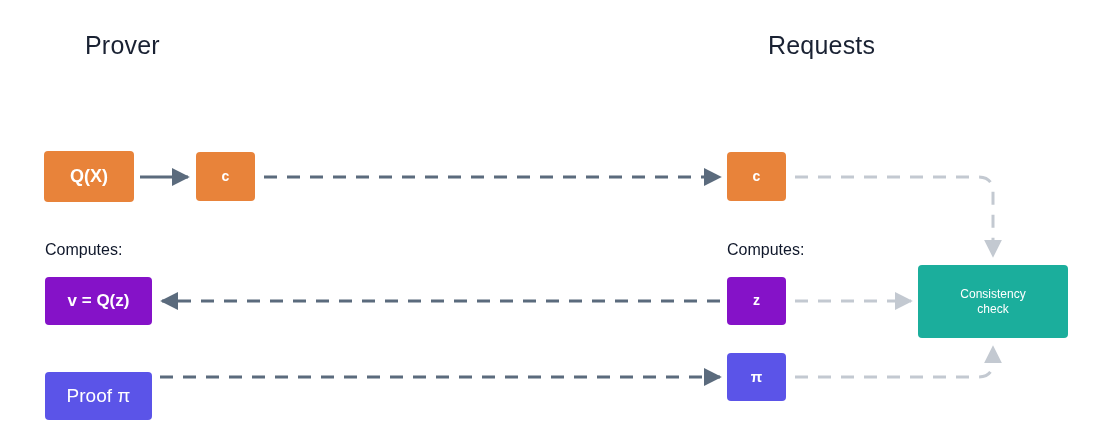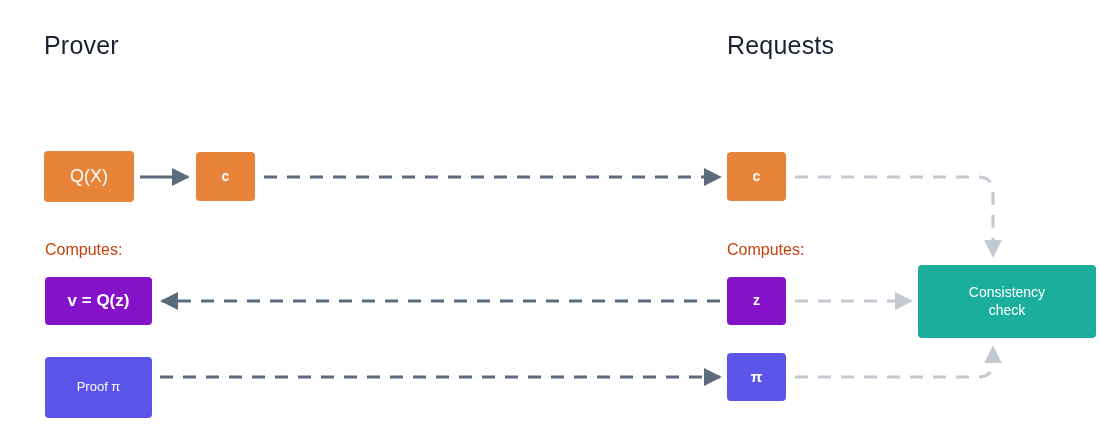--- a/index.html
+++ b/index.html
@@ -17,29 +17,30 @@
     background: #ffffff;
     overflow: hidden;
   }
   .col-title {
     position: absolute;
     font-size: 25px;
     font-weight: 400;
     color: #1a2233;
     letter-spacing: 0.2px;
     white-space: nowrap;
+    margin-left: 41px;
   }
   #title-prover { left: 44px; top: 31px; }
   #title-verifier { left: 727px; top: 31px; }
 
   .side-label {
     position: absolute;
     font-size: 16px;
     font-weight: 400;
-    color: #c2410c;
+    color: #0f172a;
     white-space: nowrap;
   }
   #label-computes { left: 45px; top: 241px; }
   #label-requests { left: 727px; top: 241px; }
 
   .node {
     position: absolute;
     display: flex;
     align-items: center;
     justify-content: center;
@@ -47,28 +48,28 @@
     color: #ffffff;
     text-align: center;
     box-sizing: border-box;
     line-height: 1.25;
   }
   .node.orange { background: #e8833a; }
   .node.purple { background: #8512c8; }
   .node.indigo { background: #5b54e8; }
   .node.teal   { background: #1bae9c; }
 
-  #node-qx      { left: 44px;  top: 151px; width: 90px;  height: 51px; font-size: 18px; font-weight: 400; }
+  #node-qx      { left: 44px;  top: 151px; width: 90px;  height: 51px; font-size: 18px; font-weight: 700; }
   #node-c-left  { left: 196px; top: 152px; width: 59px;  height: 49px; font-size: 14px; font-weight: 600; }
   #node-c-right { left: 727px; top: 152px; width: 59px;  height: 49px; font-size: 14px; font-weight: 600; }
   #node-vqz     { left: 45px;  top: 277px; width: 107px; height: 48px; font-size: 17px; font-weight: 600; }
   #node-z       { left: 727px; top: 277px; width: 59px;  height: 48px; font-size: 14px; font-weight: 700; }
-  #node-proof   { left: 45px;  top: 357px; width: 107px; height: 61px; font-size: 13px; font-weight: 500; }
+  #node-proof   { left: 45px;  top: 372px; width: 107px; height: 48px; font-size: 19px; font-weight: 500; }
   #node-pi      { left: 727px; top: 353px; width: 59px;  height: 48px; font-size: 15px; font-weight: 600; }
-  #node-check   { left: 918px; top: 265px; width: 178px; height: 73px; font-size: 14px; font-weight: 500; flex-direction: column; }
+  #node-check   { left: 918px; top: 265px; width: 150px; height: 73px; font-size: 12px; font-weight: 500; flex-direction: column; }
 
   #wires {
     position: absolute;
     left: 0; top: 0;
     width: 1100px;
     height: 433px;
     pointer-events: none;
   }
 </style>
 </head>

